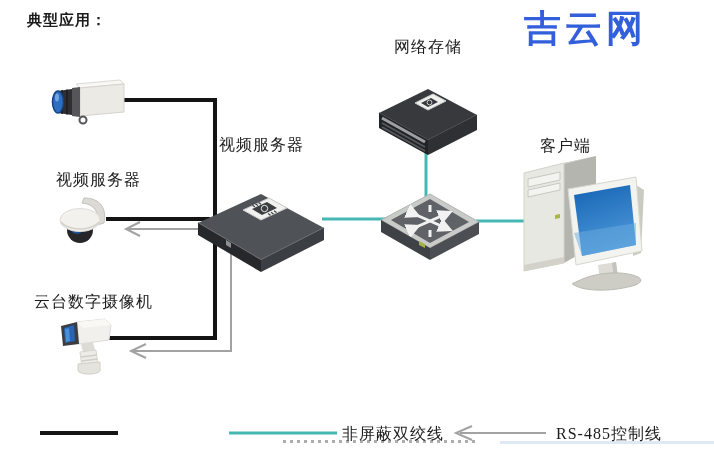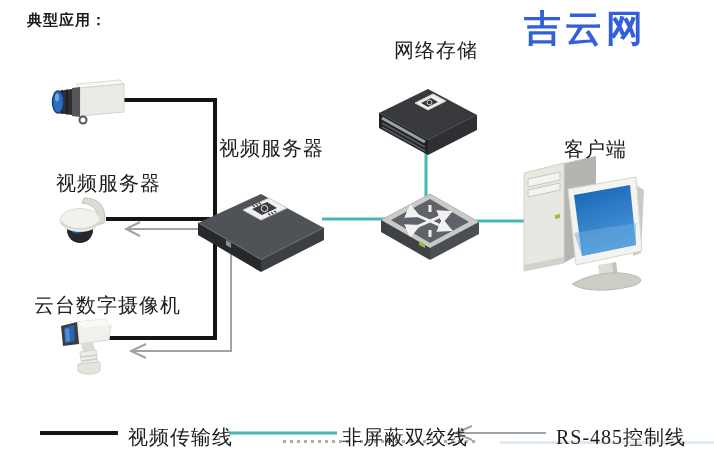--- a/index.html
+++ b/index.html
@@ -1,34 +1,34 @@
 <!DOCTYPE html>
 <html><head>
 <meta charset="utf-8">
 <style>
   html,body{margin:0;padding:0;background:#fff;}
   #canvas{
     position:relative;width:714px;height:467px;background:#ffffff;
     overflow:hidden;font-family:"Liberation Serif","DejaVu Serif",serif;color:#1c1c1c;
   }
   .abs{position:absolute;}
-  .lbl{font-size:20px;white-space:nowrap;letter-spacing:1px;}
+  .lbl{font-size:16px;white-space:nowrap;letter-spacing:1px;}
   #title{left:27px;top:11px;font-size:15px;font-weight:bold;letter-spacing:1px;
          font-family:"Liberation Sans","DejaVu Sans",sans-serif;}
   #watermark{left:524px;top:4px;font-size:37px;font-weight:bold;letter-spacing:4px;
              color:#1d4ed8;opacity:.9;font-family:"Liberation Sans","DejaVu Sans",sans-serif;}
   #lines-layer{left:0;top:0;width:714px;height:467px;z-index:1;}
   .device{z-index:2;}
   .lbl{z-index:3;}
   #lbl-box-camera{left:47px;top:54px;}
   #lbl-dome-camera{left:56px;top:170px;}
   #lbl-ptz-camera{left:34px;top:292px;text-align:right;}
   #lbl-video-server{left:219px;top:135px;}
   #lbl-network-storage{left:394px;top:37px;}
-  #lbl-client{left:564px;top:136px;}
+  #lbl-client{left:540px;top:136px;}
   #dev-box-camera{left:50px;top:76px;}
   #dev-dome-camera{left:56px;top:194px;}
   #dev-ptz-camera{left:53px;top:314px;}
   #dev-video-server{left:196px;top:183px;}
   #dev-network-storage{left:376px;top:85px;}
   #dev-switch{left:378px;top:185px;}
   #dev-client{left:514px;top:153px;}
   #legend-video-label{left:128px;top:424px;}
   #legend-utp-label{left:342px;top:424px;text-align:right;}
   #legend-rs485-label{left:556px;top:424px;}
@@ -173,20 +173,19 @@
 
     <polygon points="122,32 130,37 127,100 119,103" fill="#cacac4"></polygon>
     <polygon points="54,36 122,24 128,98 62,112" fill="#f3f3ef" stroke="#d6d6d0" stroke-width="1"></polygon>
     <polygon points="60,42 116,32 122,92 68,103" fill="url(#scr)"></polygon>
     <polygon points="60,80 122,70 122,92 68,103" fill="#6aabe0" opacity="0.5"></polygon>
     <polygon points="84,112 102,109 104,124 86,127" fill="#dddcd6"></polygon>
     <polygon points="98,110 102,109 104,124 100,125" fill="#c4c3bd"></polygon>
     <path d="M64,128 C84,118 112,118 124,124 C130,127 126,131 118,133 C96,139 72,138 62,133 C56,130 58,131 64,128 Z" fill="#cdcdc6" stroke="#b9b9b2" stroke-width="1"></path>
   </svg>
 
-  <div id="legend-video-label" class="abs lbl">视频传输线</div>
   <div id="legend-utp-label" class="abs lbl">非屏蔽双绞线</div>
   <div id="legend-rs485-label" class="abs lbl">RS-485控制线</div>
 
   <div id="edge-artifact-text" class="abs"></div>
   <div id="edge-artifact-blue" class="abs"></div>
 
 </div>
 
 </body></html>

